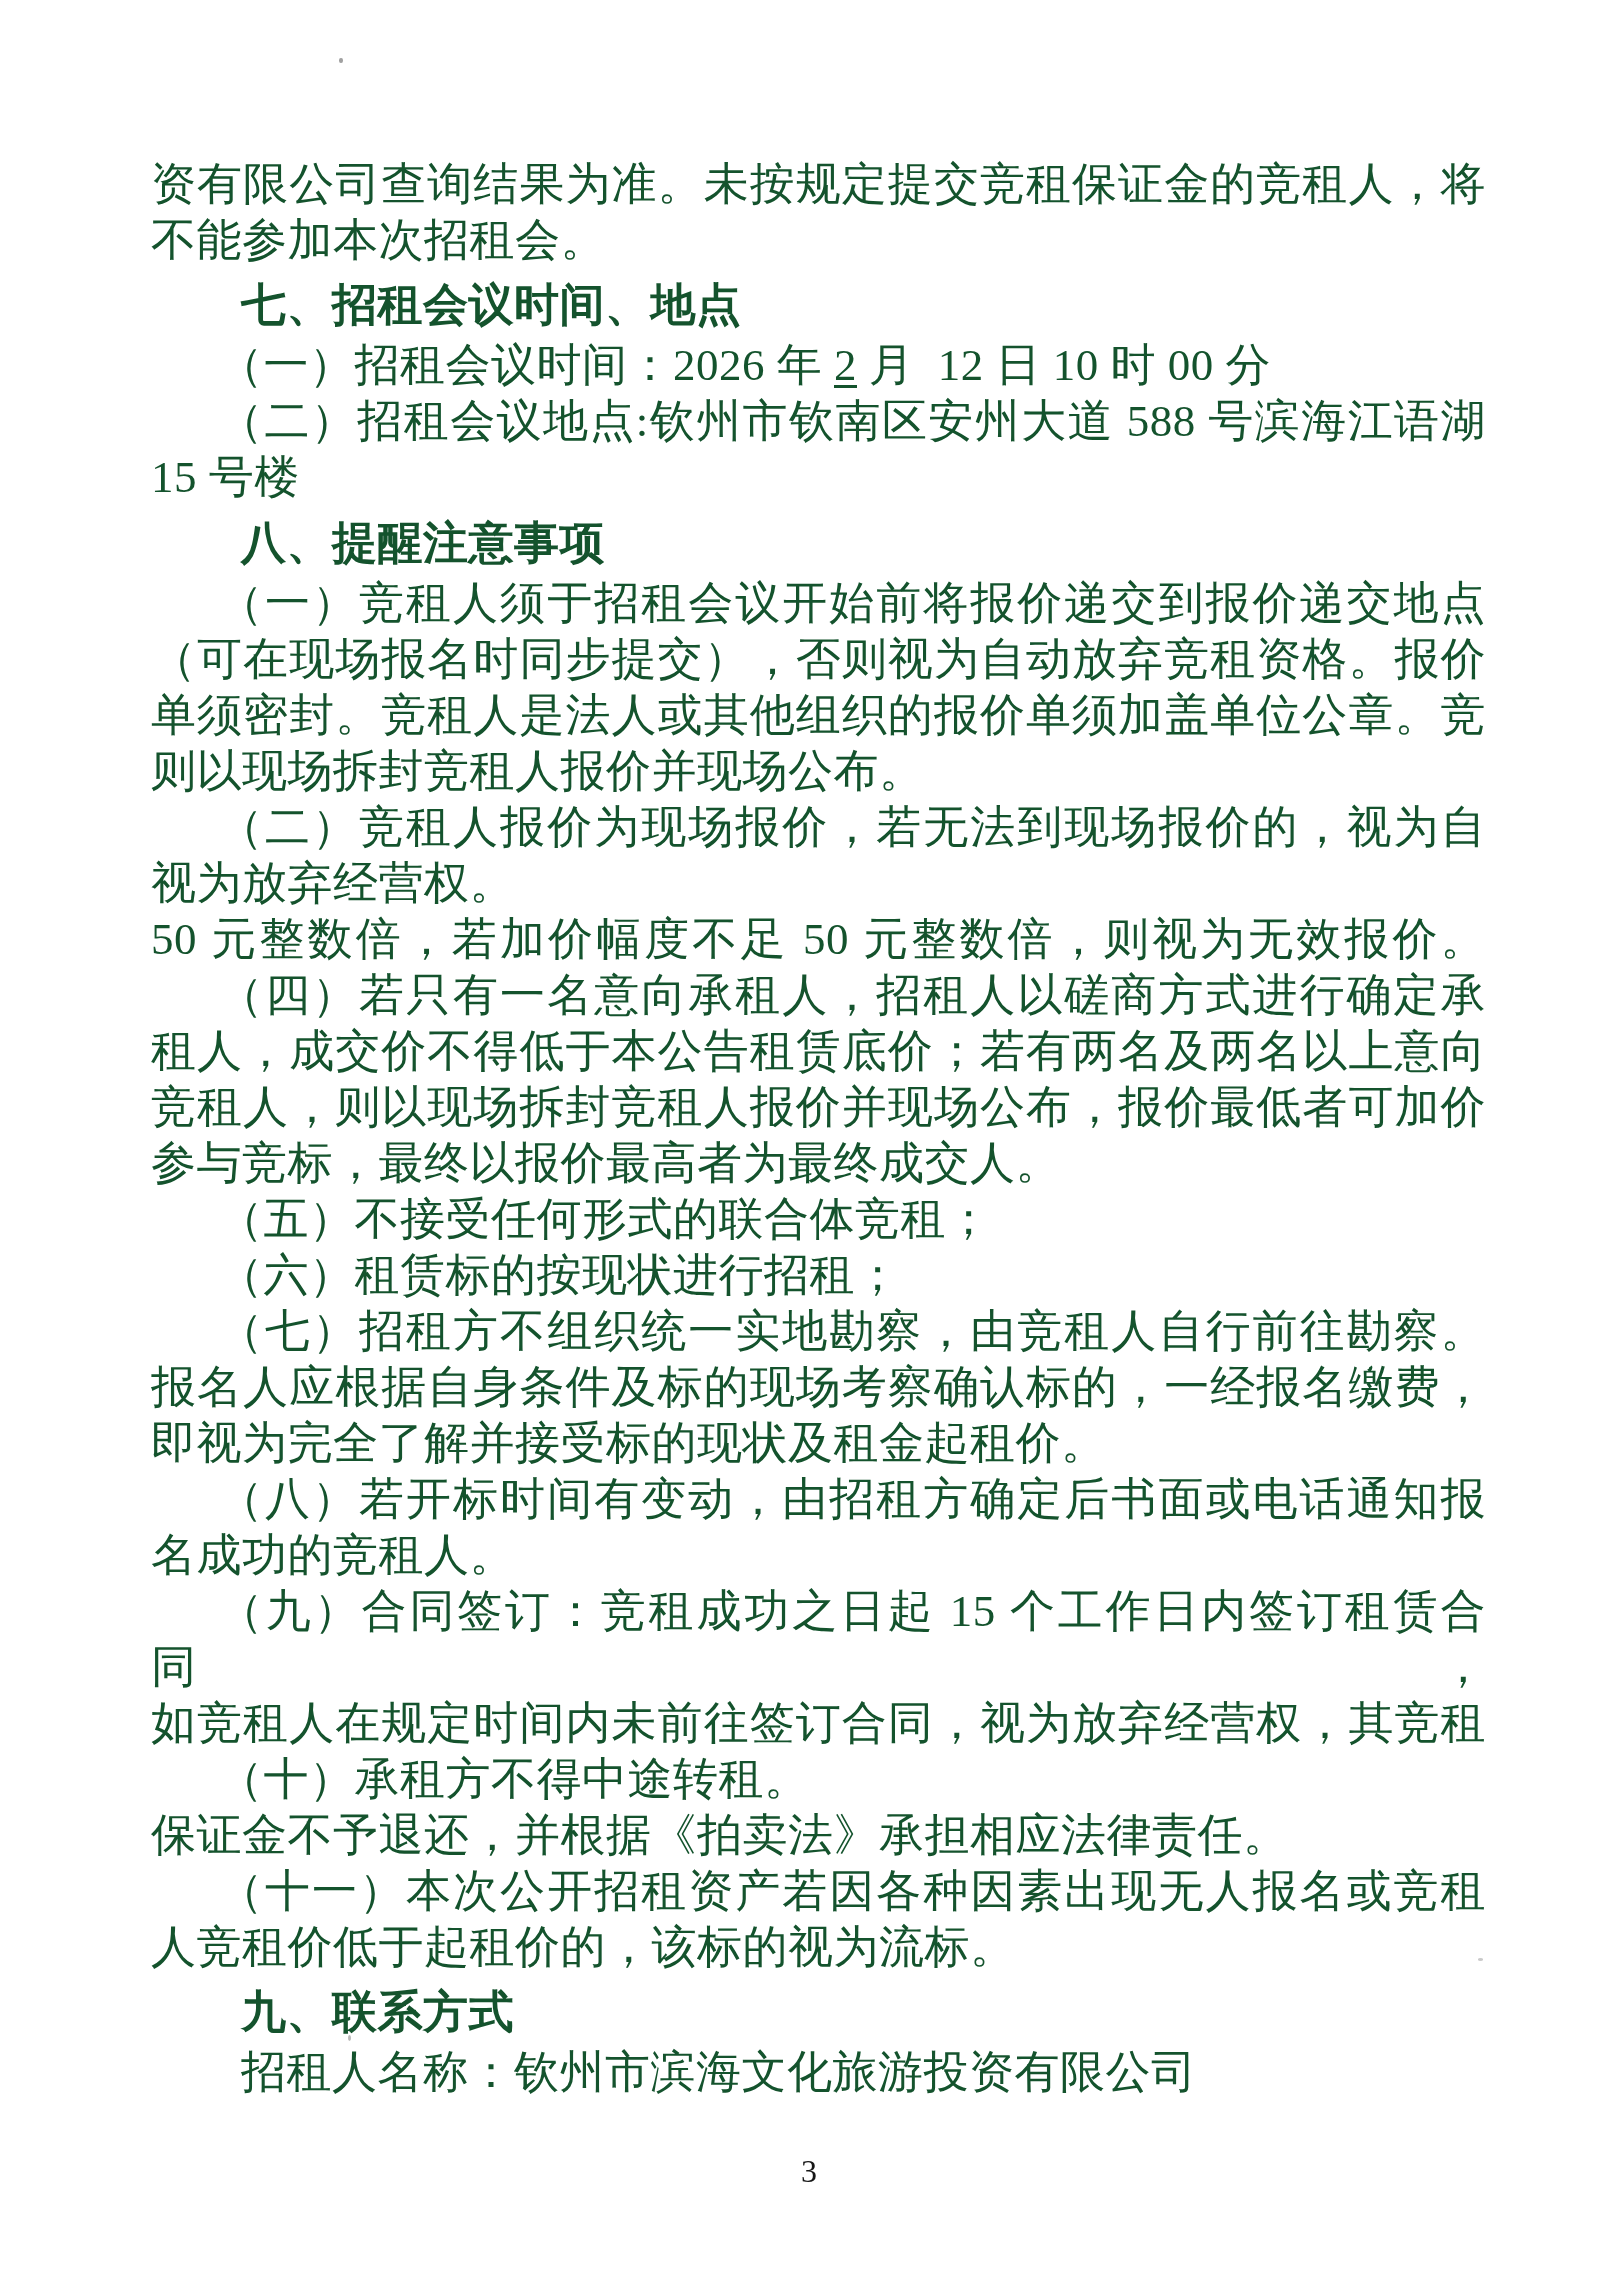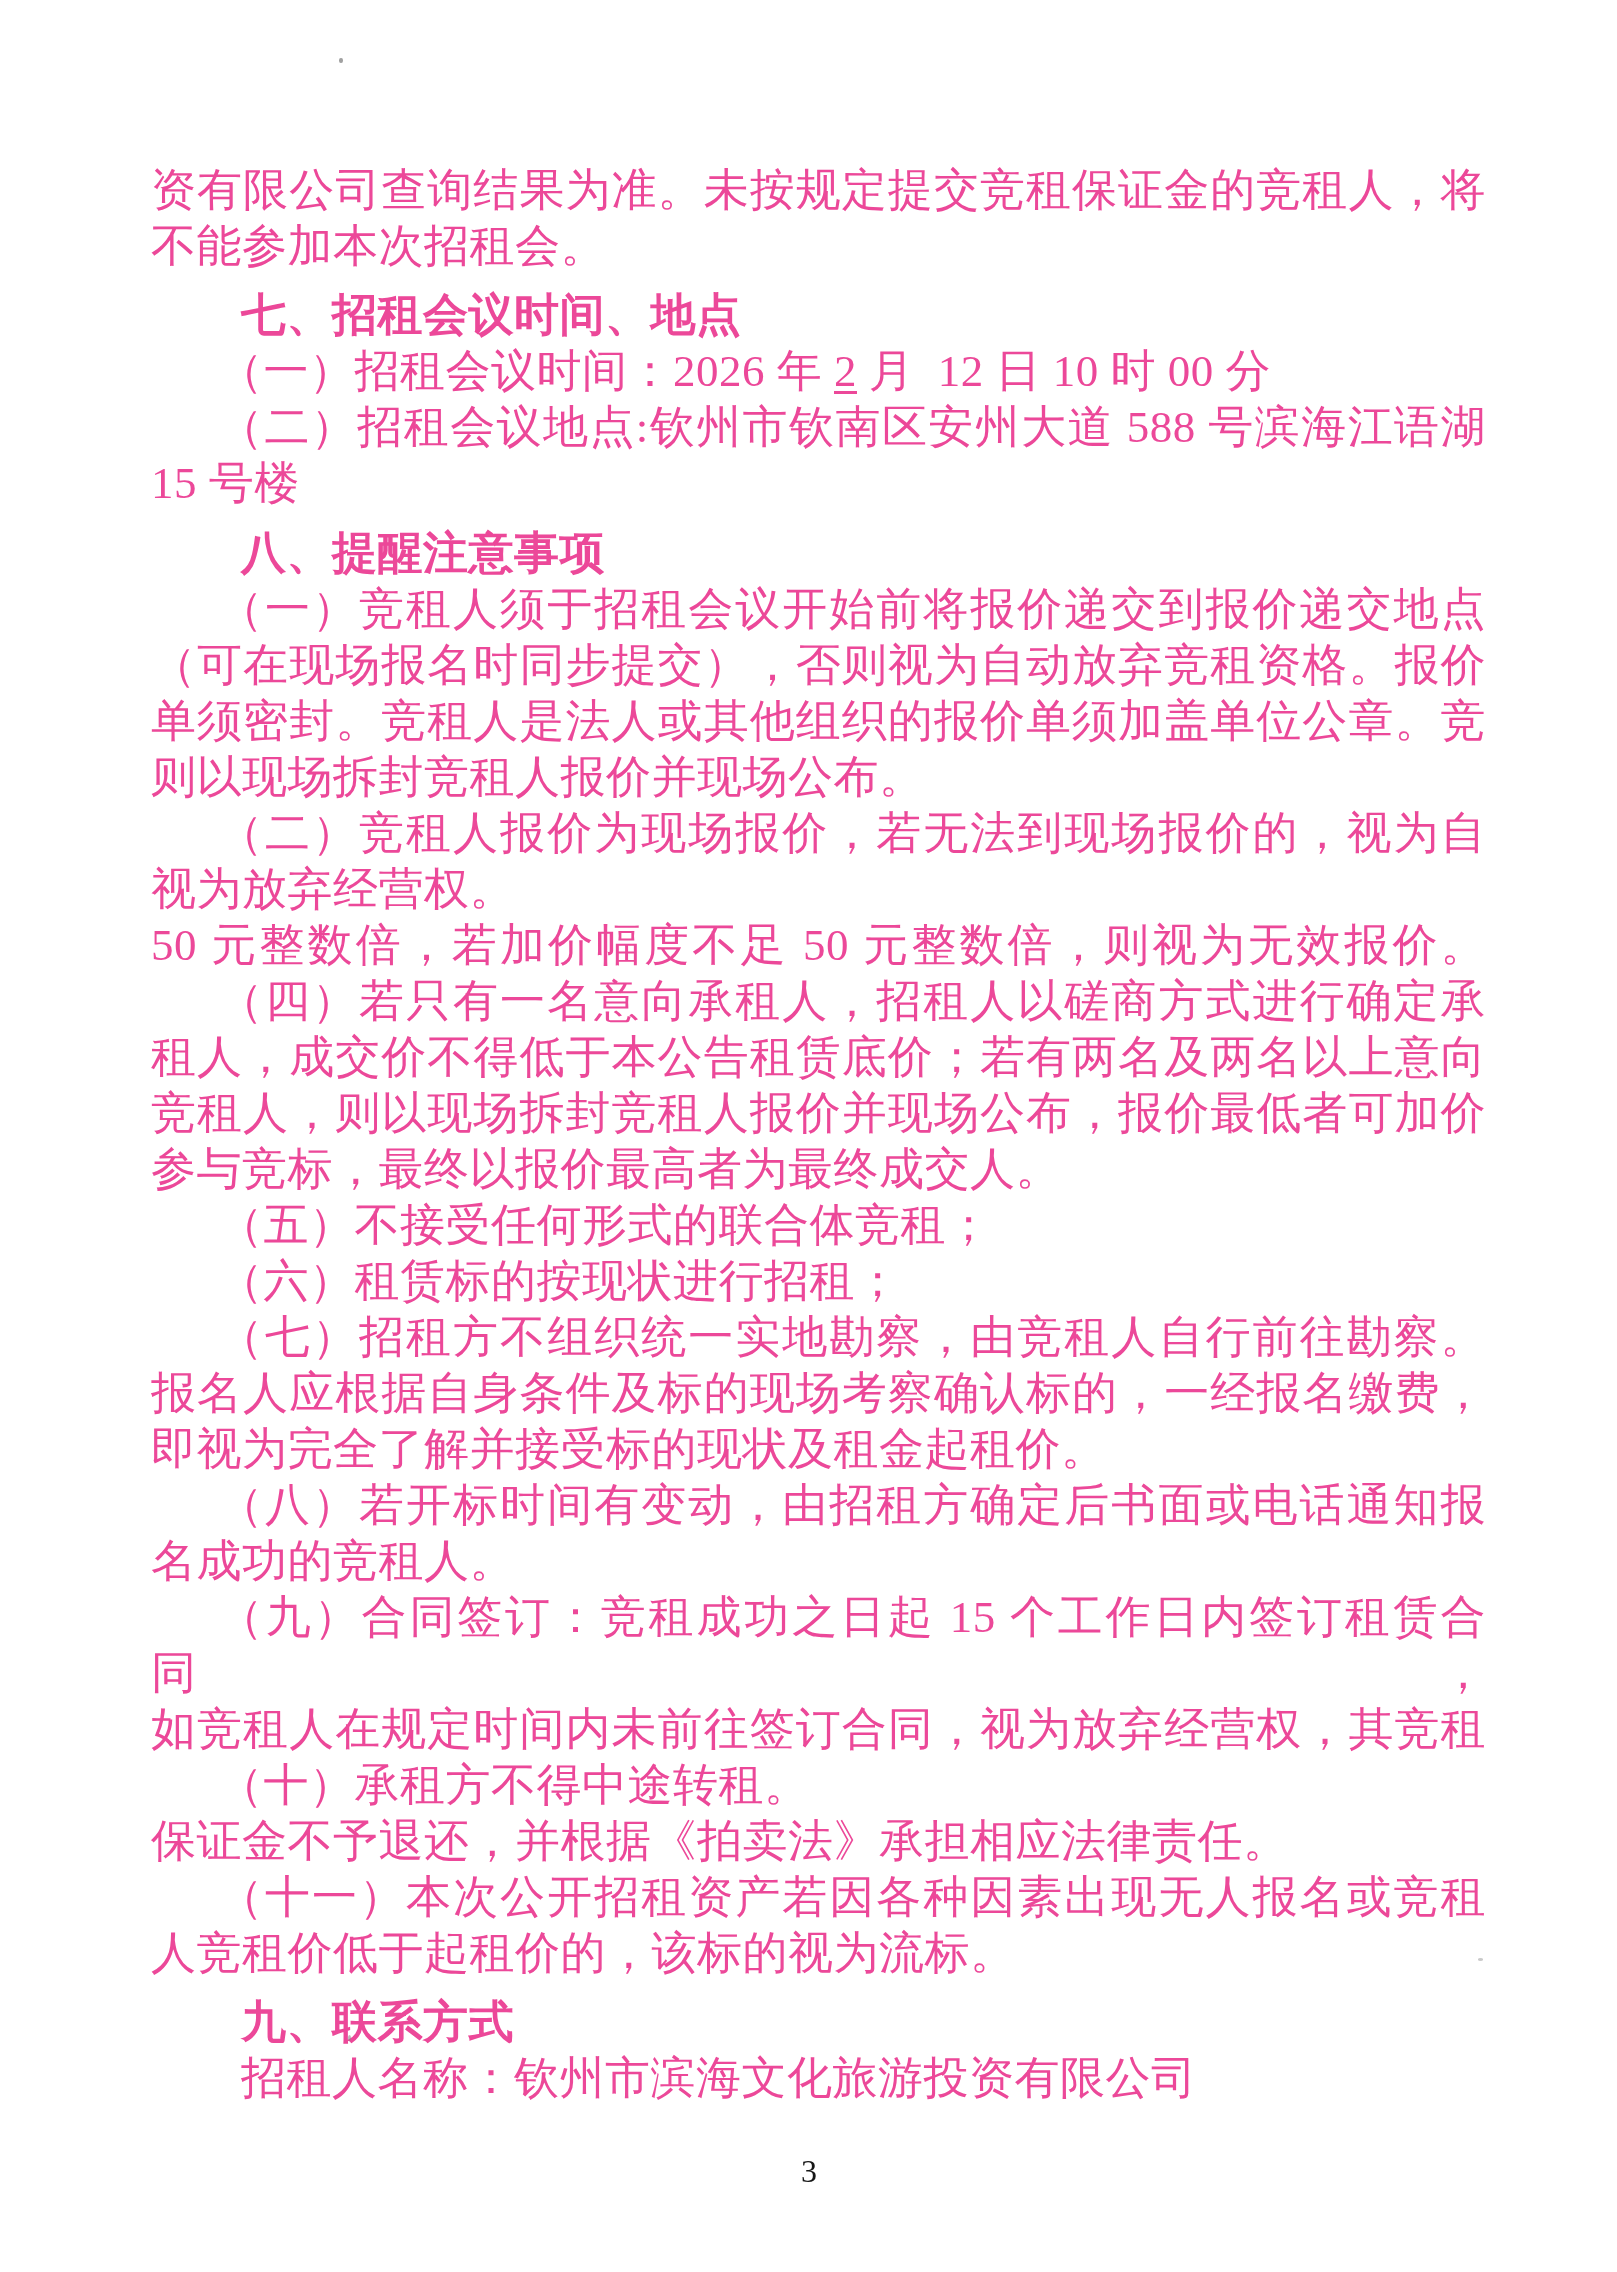--- a/index.html
+++ b/index.html
@@ -11,33 +11,34 @@
     width: 1618px;
     height: 2273px;
     position: relative;
     font-family: "Liberation Serif", "DejaVu Serif", serif;
     color: #111111;
     overflow: hidden;
   }
   .doc {
     position: absolute;
     left: 151px;
-    top: 162px;
+    top: 156px;
     width: 1335px;
     font-size: 45px;
     line-height: 56px;
     letter-spacing: 0.5px;
-    color: #ec4899;
+    color: #14532d;
   }
   .line {
     white-space: pre-wrap;
   }
   .line.heading {
     font-weight: bold;
     margin-top: 13.3px;
+    font-family: Liberation Mono, monospace;
   }
   .line.full {
     text-align: justify;
     text-align-last: justify;
   }
   .ind-none    { text-indent: 0; }
   .ind-item    { text-indent: 67px; }
   .ind-section { text-indent: 90px; }
   .u {
     text-decoration: underline;

